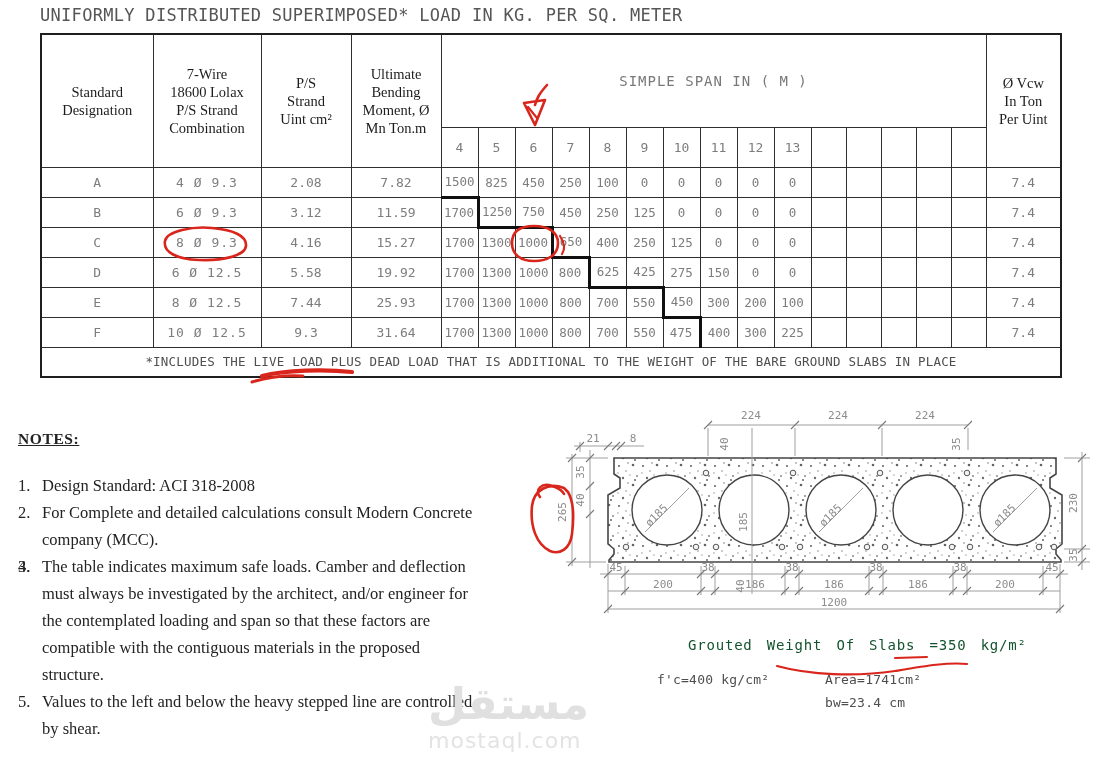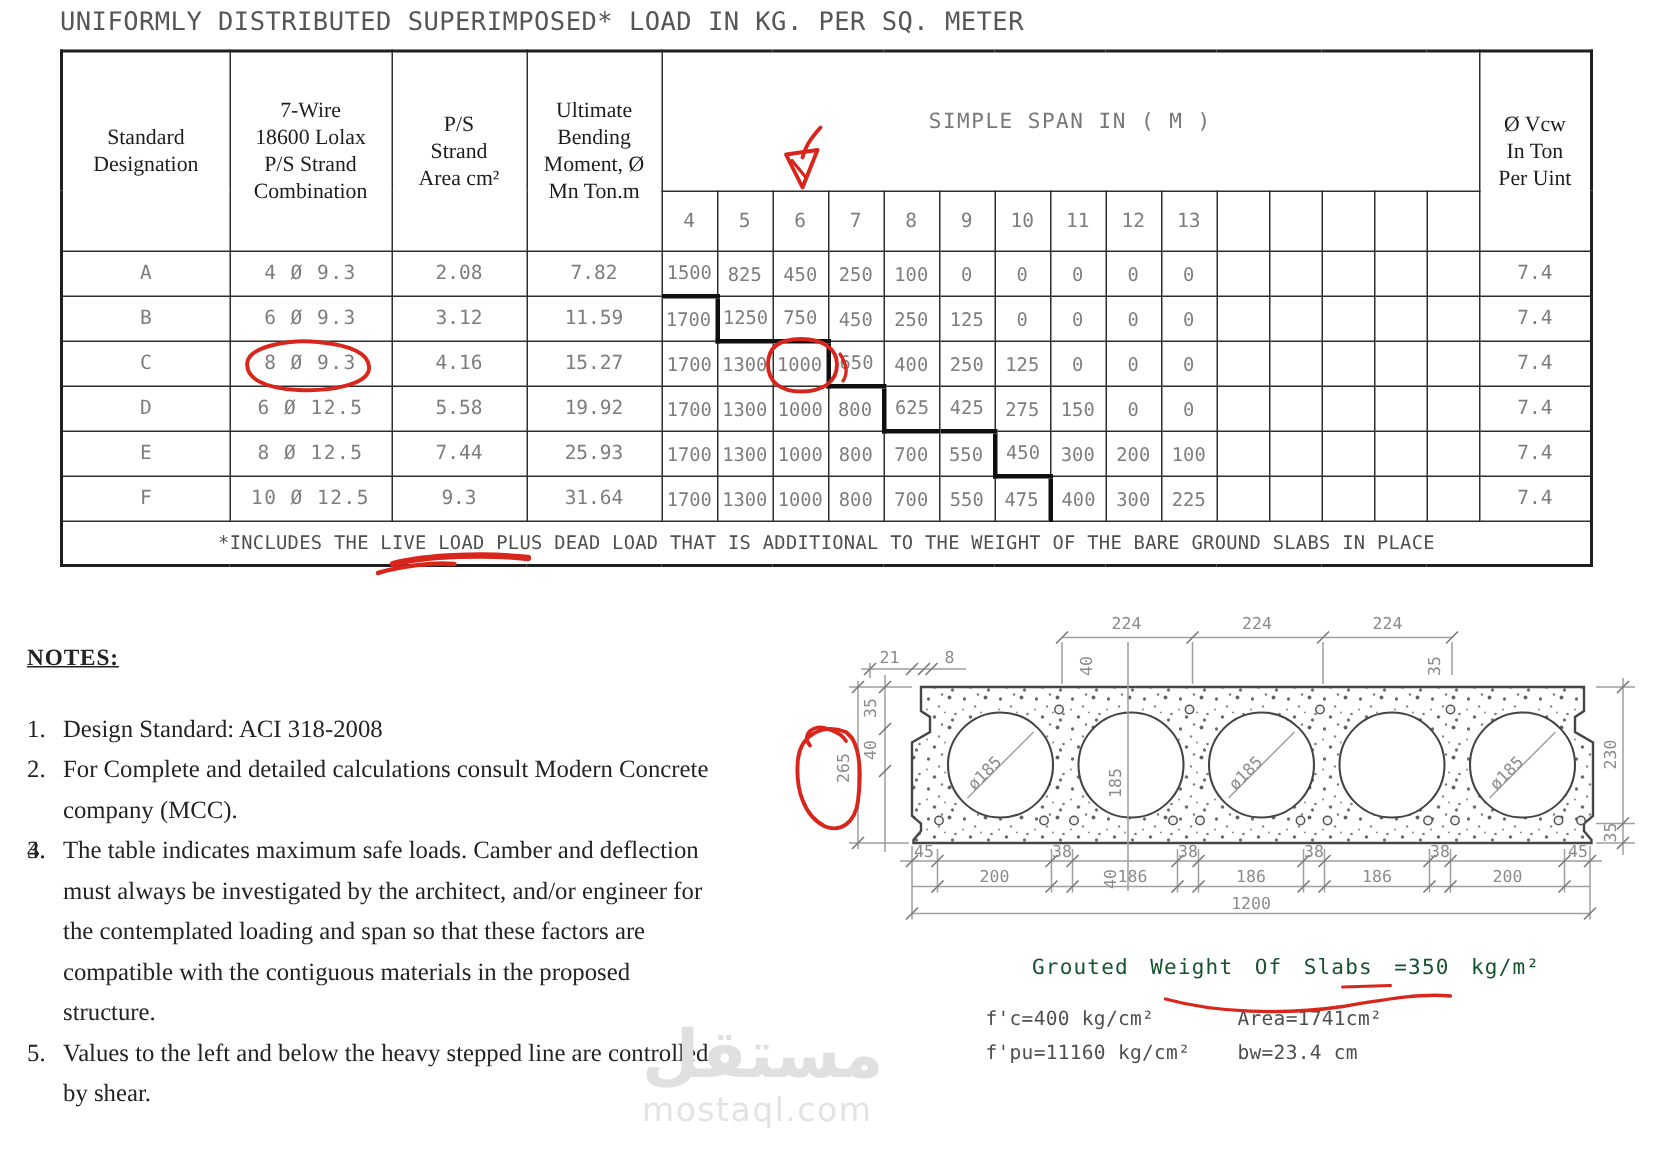--- a/index.html
+++ b/index.html
@@ -95,21 +95,21 @@
       <col style="width: 35px;">
       <col style="width: 35px;">
       <col style="width: 35px;">
       <col style="width: 35px;">
       <col style="width: 75px;">
     </colgroup>
   <thead>
     <tr id="hdr-row">
       <th class="hd-serif pad14" rowspan="2">Standard Designation</th>
       <th class="hd-serif pad14" rowspan="2">7-Wire 18600 Lolax P/S Strand Combination</th>
-      <th class="hd-serif pad16" rowspan="2">P/S Strand Area cm²</th>
+      <th class="hd-serif pad16" rowspan="2">P/S Strand Uint cm²</th>
       <th class="hd-serif pad10" rowspan="2">Ultimate Bending Moment, Ø Mn Ton.m</th>
       <th class="span-group-th" colspan="15">SIMPLE SPAN IN ( M )</th>
       <th class="hd-serif pad10" rowspan="2">Ø Vcw In Ton Per Uint</th>
     </tr>
     <tr id="span-label-row">
         <th class="span-th">4</th>
         <th class="span-th">5</th>
         <th class="span-th">6</th>
         <th class="span-th">7</th>
         <th class="span-th">8</th>
@@ -380,21 +380,20 @@
   <g>
     <path class="red" stroke-width="2.6" d="M44 86 C28 80 14 88 12 104 C10 124 16 142 30 149 C40 153 50 147 52 132 C54 116 54 100 48 90 Z" style="stroke: rgb(217, 38, 28);"></path>
     <path class="red" stroke-width="2.6" d="M20 95 C14 88 22 80 32 84 C38 86 42 88 44 92" style="stroke: rgb(217, 38, 28);"></path>
   </g>
 </svg>
 
 <div id="grouted" class="cad">Grouted Weight Of Slabs =350 kg/m²</div>
 <div id="specs" class="cad">
   <div id="specs-col-1" class="specs-col">
       <div class="spec-line">f'c=400 kg/cm²</div>
-      <div class="spec-line">f'pu=11160 kg/cm²</div>
     </div>
   <div id="specs-col-3" class="specs-col">
       <div class="spec-line">Area=1741cm²</div>
       <div class="spec-line">bw=23.4 cm</div>
     </div>
 </div>
 
 <div id="watermark">
   <div id="wm-logo">مستقل</div>
   <div id="wm-domain">mostaql.com</div>

